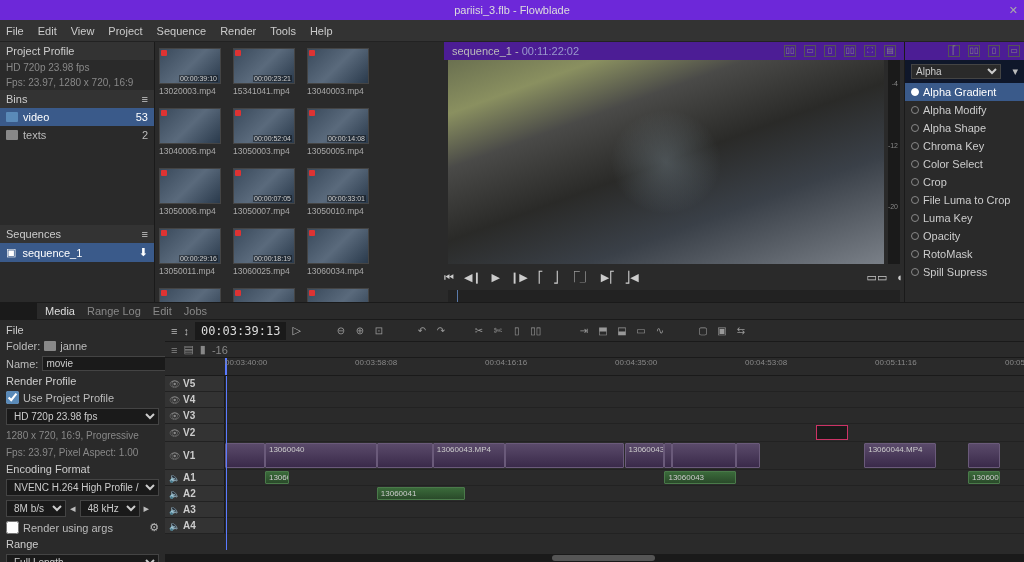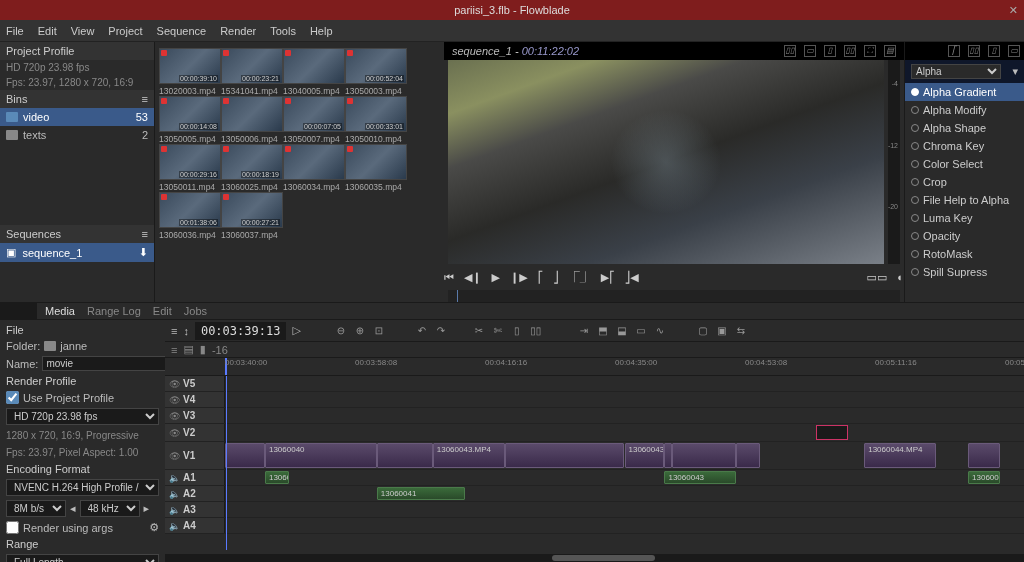--- a/index.html
+++ b/index.html
@@ -1,19 +1,19 @@
 <!DOCTYPE html>
 <html><head>
 <meta charset="utf-8">
 <style>
 * { margin: 0; padding: 0; box-sizing: border-box; }
 body { background: #1a1a1a; color: #bbb; font-family: sans-serif; font-size: 11px; width: 1024px; height: 562px; overflow: hidden; user-select: none; }
 
 
-.titlebar { height: 20px; background: #7f1d1d; display: flex; align-items: center; justify-content: center; position: relative; }
+.titlebar { height: 20px; background: #6d28d9; display: flex; align-items: center; justify-content: center; position: relative; }
 .titlebar .title { color: #ddd; font-size: 11px; }
 .titlebar .close { position: absolute; right: 6px; top: 4px; color: #aaa; cursor: pointer; font-size: 11px; }
 
 
 .menubar { height: 22px; background: #333; display: flex; align-items: center; padding: 0 6px; gap: 14px; border-bottom: 1px solid #222; }
 .menubar .item { color: #ccc; cursor: pointer; }
 
 
 .main { display: flex; height: 260px; }
 .left-panel { width: 155px; background: #2a2a2a; border-right: 1px solid #1a1a1a; display: flex; flex-direction: column; }
@@ -26,30 +26,30 @@
 .bins-list .bin { display: flex; align-items: center; padding: 3px 6px; gap: 6px; justify-content: space-between; cursor: pointer; }
 .bins-list .bin.selected { background: #3a5a8a; color: #fff; }
 .bins-list .bin .bin-left { display:flex; gap:5px; align-items:center; }
 .folder-icon { width: 12px; height: 10px; background: #5a8ab8; border-radius: 1px; display: inline-block; }
 .folder-icon.gray { background: #888; }
 
 .sequences-list .seq { display: flex; align-items: center; padding: 3px 6px; gap: 6px; background: #3a5a8a; color: #fff; cursor: pointer; }
 
 
 .media-browser { flex: 1; padding: 6px 4px 0 4px; overflow: hidden; }
-.media-grid { display: flex; flex-wrap: wrap; gap: 0; }
+.media-grid { display: flex; flex-wrap: wrap; gap: 12px; }
 .clip { width: 62px; }
 .clip .thumb { height: 36px; background: linear-gradient(135deg,#3a4a5c,#5a6a7c,#2a3a4c); border: 1px solid #444; position: relative; }
 .clip .thumb .tc { position: absolute; bottom: 1px; right: 2px; font-size: 7px; color: #ccc; background: rgba(0,0,0,.4); padding: 0 1px; }
 .clip .thumb .rec { position: absolute; top: 1px; left: 1px; width: 6px; height: 6px; background: #d33; border-radius: 1px; }
 .clip .name { font-size: 8.5px; color: #aaa; margin-top: 2px; white-space: nowrap; overflow: hidden; text-overflow: ellipsis; }
 
 
 .monitor-area { width: 460px; display: flex; flex-direction: column; }
-.monitor-header { height: 18px; display: flex; justify-content: space-between; align-items: center; padding: 0 8px; background: #000000; font-style: italic; }
+.monitor-header { height: 18px; display: flex; justify-content: space-between; align-items: center; padding: 0 8px; background: #4c1d95; }
 .monitor-header .tc { color: #99c; }
 .monitor-header .icons { display: flex; gap: 8px; color: #888; }
 .monitor-header .icons span { cursor: pointer; width: 12px; display: inline-block; text-align: center; border: 1px solid #555; font-size: 8px; line-height: 10px; }
 .monitor { flex: 1; background: linear-gradient(160deg,#6a7050 0%,#8a9060 15%,#4a4a48 30%,#2a2a28 50%,#3a4048 70%,#5a6068 85%,#7a8088 100%); position: relative; margin: 0 4px; }
 .monitor::after { content: ''; position: absolute; left: 35%; top: 20%; width: 30%; height: 60%; background: radial-gradient(ellipse,#9ab0c0 0%,transparent 60%); opacity: .3; }
 .vu-meter { width: 12px; background: #1a1a1a; display: flex; flex-direction: column; }
 .vu-scale { flex: 1; position: relative; }
 .vu-scale .tick { position: absolute; right: 2px; font-size: 7px; color: #888; }
 .monitor-row { display: flex; flex: 1; margin: 0 4px 0 0; }
 .transport { height: 26px; display: flex; justify-content: center; align-items: center; gap: 10px; background: #2a2a2a; }
@@ -181,20 +181,26 @@
             <div class="thumb">
               <span class="rec"></span>
               <span class="tc">00:00:23:21</span>
             </div>
             <div class="name">15341041.mp4</div>
           </div>
           <div class="clip">
             <div class="thumb">
               <span class="rec"></span>
             </div>
+            <div class="name">13040003.mp4</div>
+          </div>
+          <div class="clip">
+            <div class="thumb">
+              <span class="rec"></span>
+            </div>
             <div class="name">13040005.mp4</div>
           </div>
           <div class="clip">
             <div class="thumb">
               <span class="rec"></span>
               <span class="tc">00:00:52:04</span>
             </div>
             <div class="name">13050003.mp4</div>
           </div>
           <div class="clip">
@@ -328,21 +334,21 @@
       </select>
       <span>▾</span>
     </div>
     <div class="fx-list" id="fx-list">
         <div class="fx selected">Alpha Gradient</div>
         <div class="fx">Alpha Modify</div>
         <div class="fx">Alpha Shape</div>
         <div class="fx">Chroma Key</div>
         <div class="fx">Color Select</div>
         <div class="fx">Crop</div>
-        <div class="fx">File Help to Alpha</div>
+        <div class="fx">File Luma to Crop</div>
         <div class="fx">Luma Key</div>
         <div class="fx">Opacity</div>
         <div class="fx">RotoMask</div>
         <div class="fx">Spill Supress</div>
       </div>
   </div>
 </div>
 
 <div class="mid-tabs" id="media-tabs">
     <span class="tab active">Media</span>

